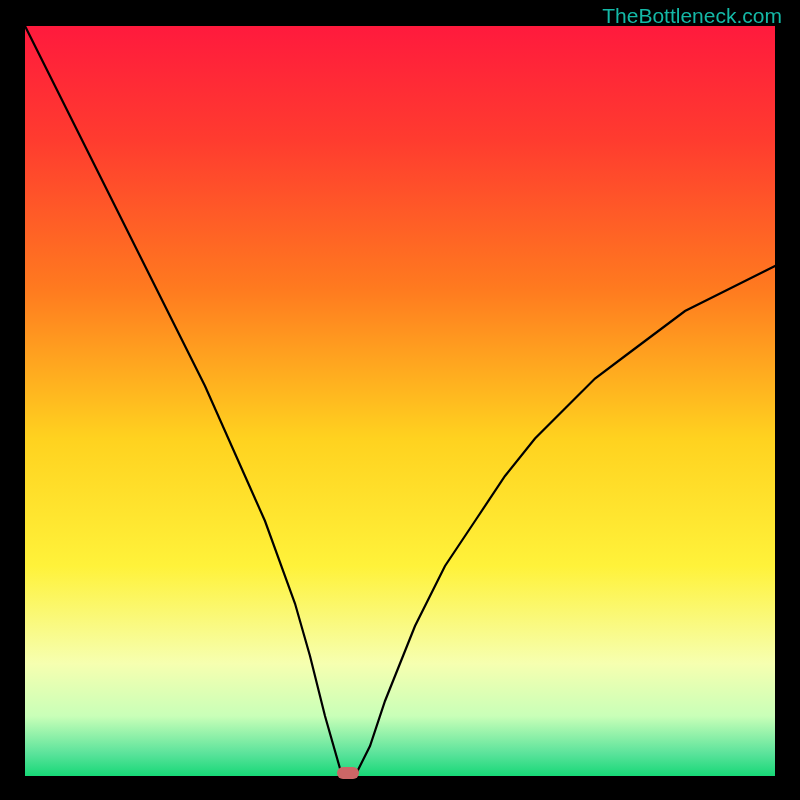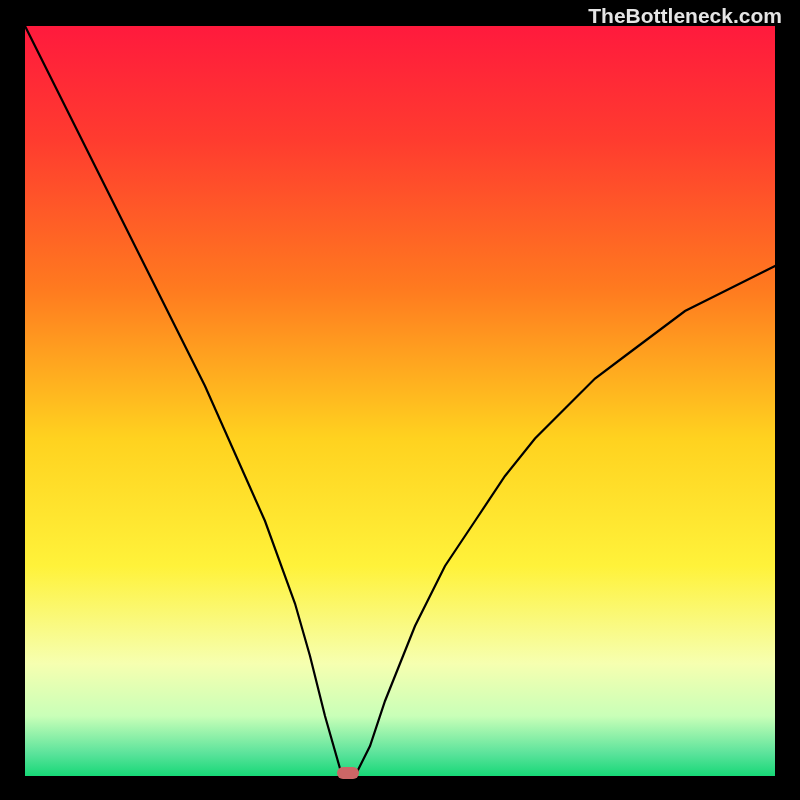--- a/index.html
+++ b/index.html
@@ -9,23 +9,23 @@
     height: 800px;
     background: #000;
     position: relative;
     overflow: hidden;
     font-family: Arial, sans-serif;
   }
   .watermark {
     position: absolute;
     top: 4px;
     right: 18px;
-    color: #e5e5e5;
+    color: #14b8a6;
     font-size: 21px;
-    font-weight: 700;
+    font-weight: 400;
     z-index: 10;
   }
   .plot-area {
     position: absolute;
     top: 26px;
     left: 25px;
     width: 750px;
     height: 750px;
   }
   .plot-area svg {

